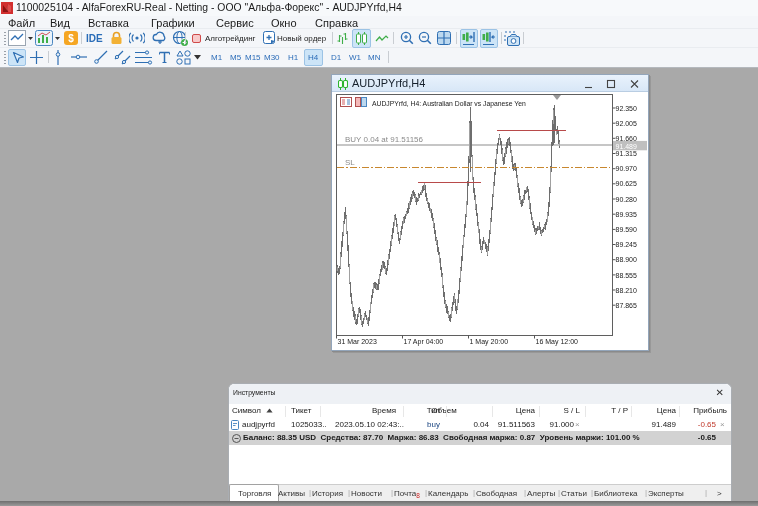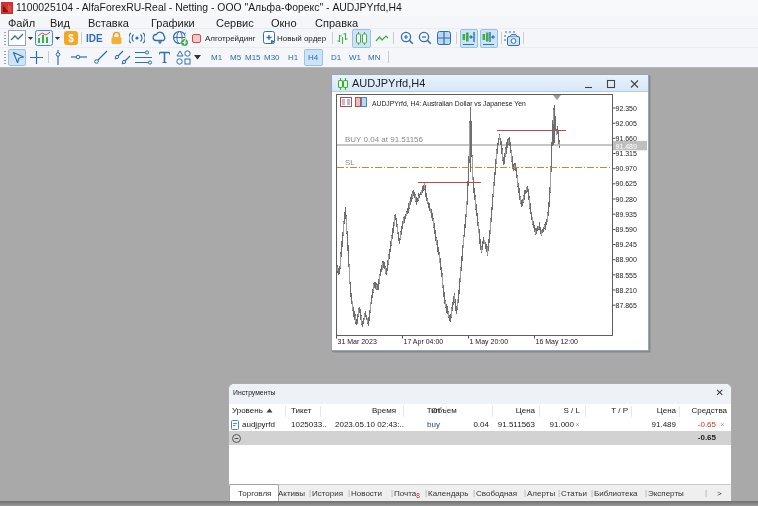--- a/index.html
+++ b/index.html
@@ -294,33 +294,33 @@
    </g>
  </svg>
 </div>
 
 <div id="panel">
  <div id="ptitle">
       <div class="t">Инструменты</div>
       <div class="x">✕</div>
     </div>
  <div id="phead">
-      <span style="left:3px;top:2px;">Уровень</span>
+      <span style="left:3px;top:2px;">Символ</span>
       <svg class="abs" style="left:37px;top:4px" width="7" height="5" viewBox="0 0 7 5">
         <path d="M3.5 0.5L6.6 4.5H0.4z" fill="#444"></path>
       </svg>
       <span style="left:62px;top:2px;">Тикет</span>
       <span style="left:77px;width:90px;text-align:right;top:2px;">Время</span>
       <span style="left:121px;width:90px;text-align:right;top:2px;">Тип</span>
       <span style="left:170px;width:90px;text-align:center;top:2px;">Объем</span>
       <span style="left:216px;width:90px;text-align:right;top:2px;">Цена</span>
       <span style="left:261px;width:90px;text-align:right;top:2px;">S / L</span>
       <span style="left:309px;width:90px;text-align:right;top:2px;">T / P</span>
       <span style="left:357px;width:90px;text-align:right;top:2px;">Цена</span>
-      <span style="left:408px;width:90px;text-align:right;top:2px;">Средства</span>
+      <span style="left:408px;width:90px;text-align:right;top:2px;">Прибыль</span>
     </div>
  <div class="colsep" style="left:56px"></div>
     <div class="colsep" style="left:91px"></div>
     <div class="colsep" style="left:174px"></div>
     <div class="colsep" style="left:217px"></div>
     <div class="colsep" style="left:263px"></div>
     <div class="colsep" style="left:310px"></div>
     <div class="colsep" style="left:356px"></div>
     <div class="colsep" style="left:402px"></div>
     <div class="colsep" style="left:450px"></div>
@@ -339,20 +339,21 @@
       <span style="left:346px;top:2px;color:#999;">×</span>
       <span style="left:357px;width:90px;text-align:right;top:2px;">91.489</span>
       <span style="left:397px;width:90px;text-align:right;top:2px;color:#c0392b;">-0.65</span>
       <span style="left:491px;top:2px;color:#999;">×</span>
     </div>
  <div id="psum">
       <svg class="abs" style="left:3px;top:3px" width="9" height="9" viewBox="0 0 9 9">
         <circle cx="4.5" cy="4.5" r="4" fill="none" stroke="#555"></circle>
         <path d="M2.5 4.5h4" stroke="#555"></path>
       </svg>
+      <span style="left:14px;top:2px;">Баланс: 88.35 USD&nbsp; Средства: 87.70&nbsp; Маржа: 86.83&nbsp; Свободная маржа: 0.87&nbsp; Уровень маржи: 101.00 %</span>
       <span style="left:397px;width:90px;text-align:right;top:2px;">-0.65</span>
     </div>
  <div id="ptabs">
       <div class="act">Торговля</div>
       <div class="tab" style="left:49px">Активы</div>
       <div class="tab" style="left:83px">История</div>
       <div class="tab" style="left:122px">Новости</div>
       <div class="tab" style="left:199px">Календарь</div>
       <div class="tab" style="left:247px">Свободная</div>
       <div class="tab" style="left:298px">Алерты</div>

